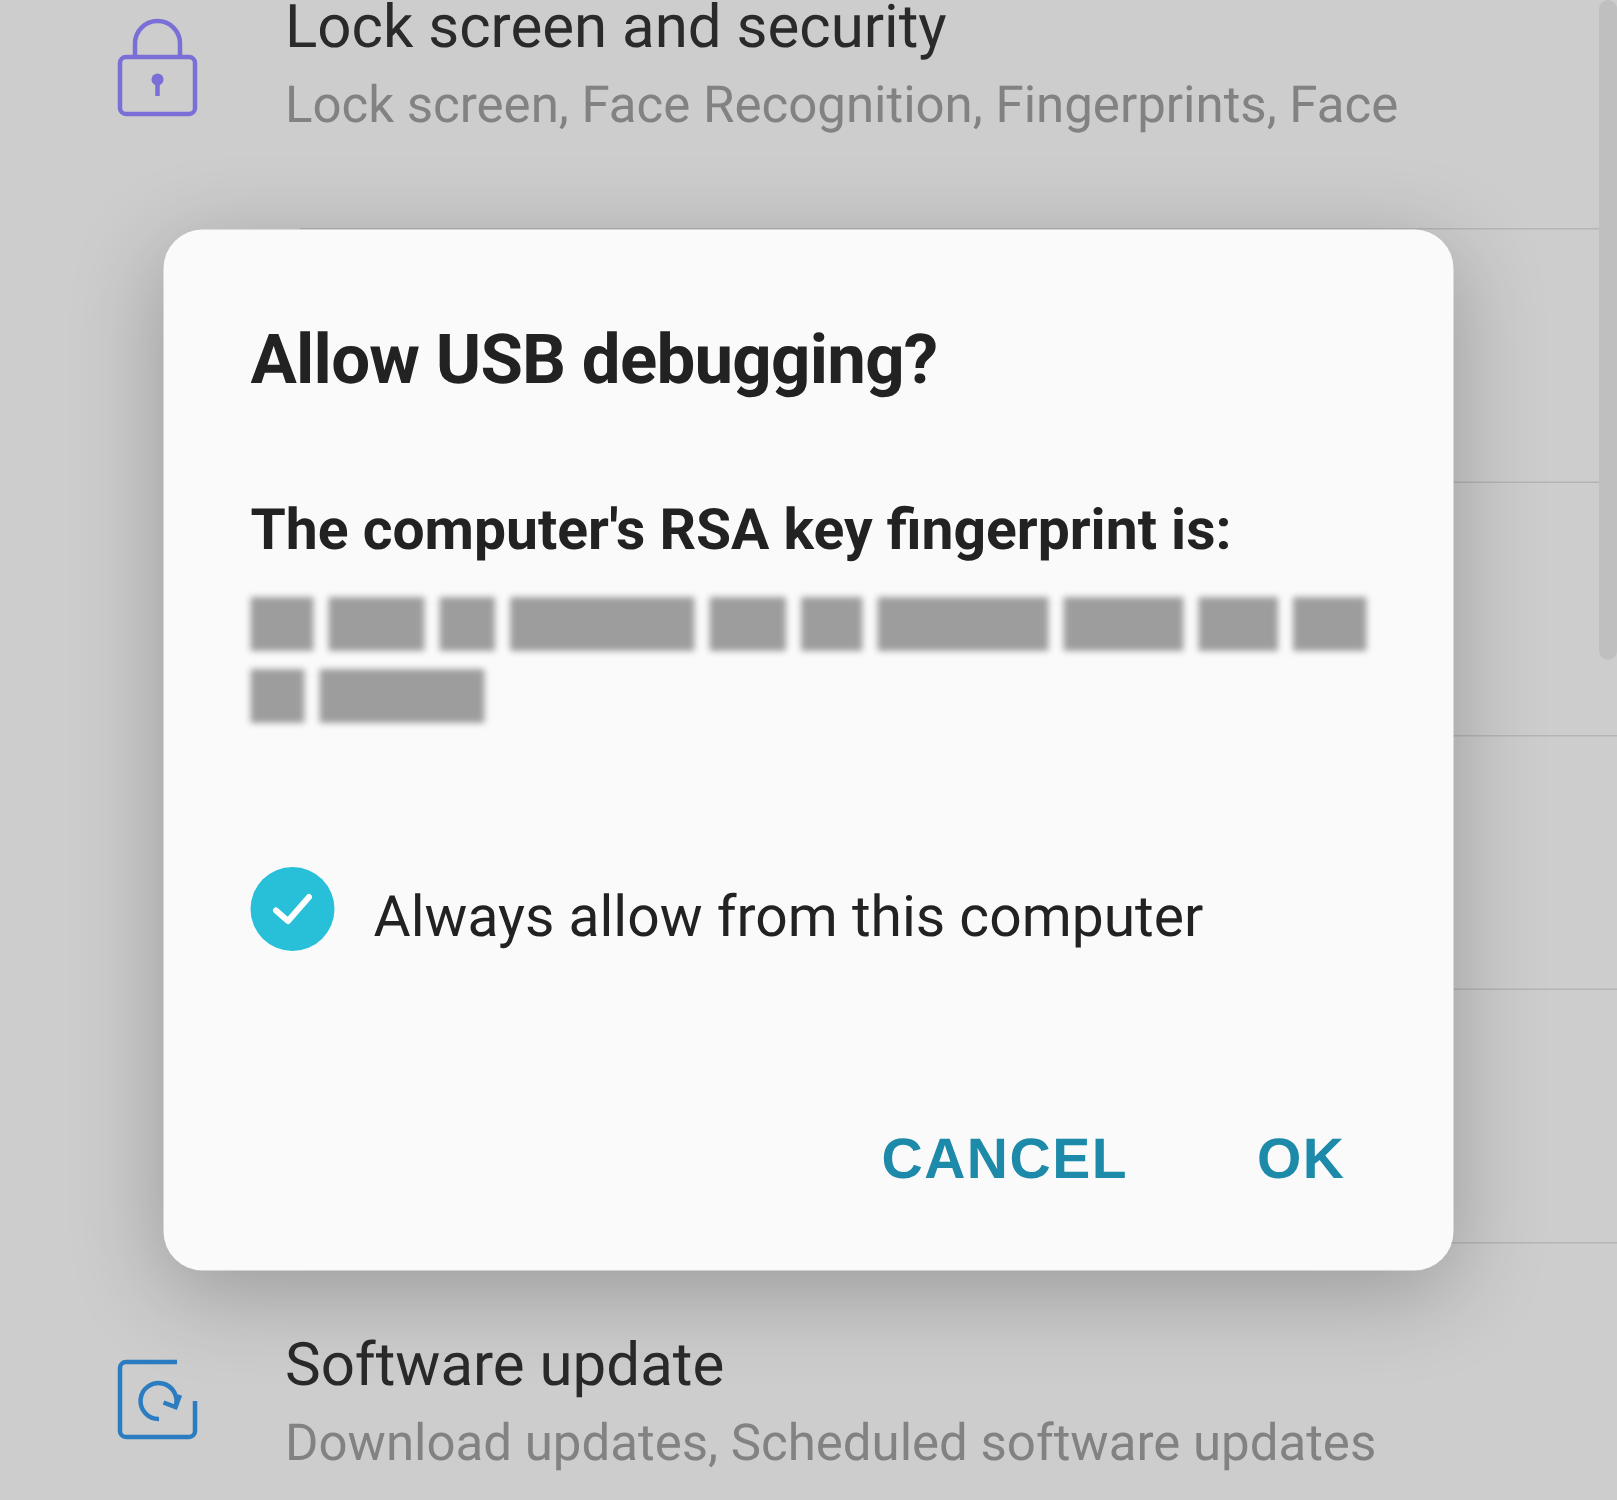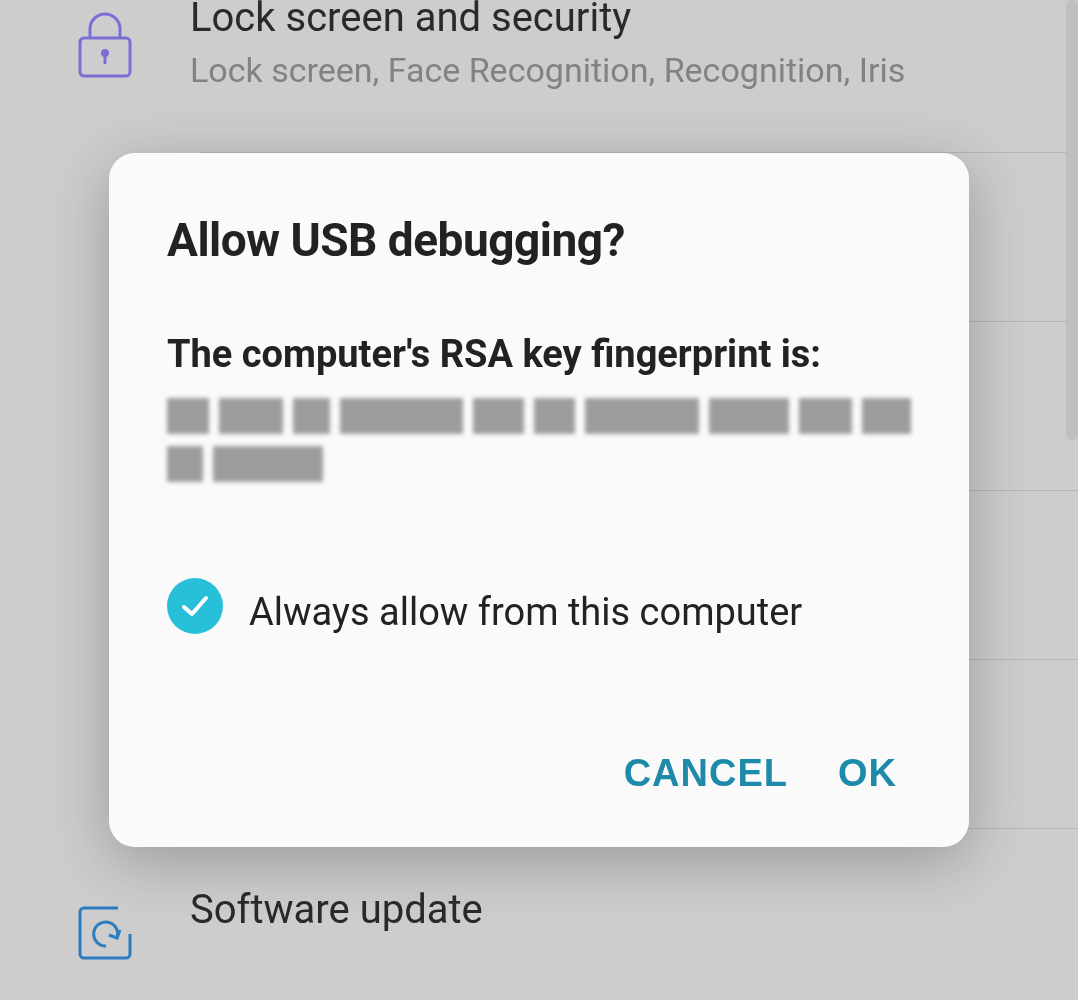--- a/index.html
+++ b/index.html
@@ -115,21 +115,21 @@
       justify-content: center;
       flex-shrink: 0;
     }
     .checkbox-label {
       font-size: 38px;
       color: #222;
     }
     .dialog-actions {
       display: flex;
       justify-content: flex-end;
-      gap: 42px;
+      gap: 78px;
       margin-top: 110px;
       padding-right: 10px;
     }
     .dialog-button {
       background: transparent;
       border: none;
       font-size: 38px;
       font-weight: 700;
       color: #1c8aa8;
       letter-spacing: 1px;
@@ -155,40 +155,41 @@
     <div class="settings-icon-wrap">
       <svg width="56" height="66" viewBox="0 0 56 66" fill="none" stroke="#7a6fd6" stroke-width="3">
         <rect x="3" y="26" width="50" height="38" rx="4"></rect>
         <path d="M13 26 V17 a15 15 0 0 1 30 0 V26"></path>
         <circle cx="28" cy="41" r="4" fill="#7a6fd6" stroke="none"></circle>
         <line x1="28" y1="44" x2="28" y2="52"></line>
       </svg>
     </div>
     <div class="settings-text">
       <div class="settings-title">Lock screen and security</div>
-      <div class="settings-subtitle">Lock screen, Face Recognition, Recognition, Iris</div>
+      <div class="settings-subtitle">Lock screen, Face Recognition, Fingerprints, Face</div>
     </div>
   </div>
 
   <div class="divider" style="margin-top: 44px;"></div>
   <div class="divider" style="margin-top: 168px;"></div>
   <div class="divider" style="margin-top: 168px;"></div>
   <div class="divider" style="margin-top: 168px;"></div>
   <div class="divider" style="margin-top: 168px;"></div>
 
   <div class="settings-item last" style="padding-bottom:0;">
     <div class="settings-icon-wrap">
       <svg width="58" height="58" viewBox="0 0 58 58" fill="none" stroke="#2b7cc0" stroke-width="3">
         <path d="M42 4 H8 a4 4 0 0 0 -4 4 V50 a4 4 0 0 0 4 4 H50 a4 4 0 0 0 4 -4 V30"></path>
         <path d="M30 42 a12 12 0 1 1 11 -8"></path>
         <path d="M44 26 l-3 8 l-8 -3"></path>
       </svg>
     </div>
     <div class="settings-text">
       <div class="settings-title">Software update</div>
+      <div class="settings-subtitle">Download updates, Scheduled software updates</div>
     </div>
   </div>
 
 </div>
 
 <div class="scroll-indicator"></div>
 
 <div class="dialog-overlay">
   <div class="dialog">
     <div class="dialog-title">Allow USB debugging?</div>

